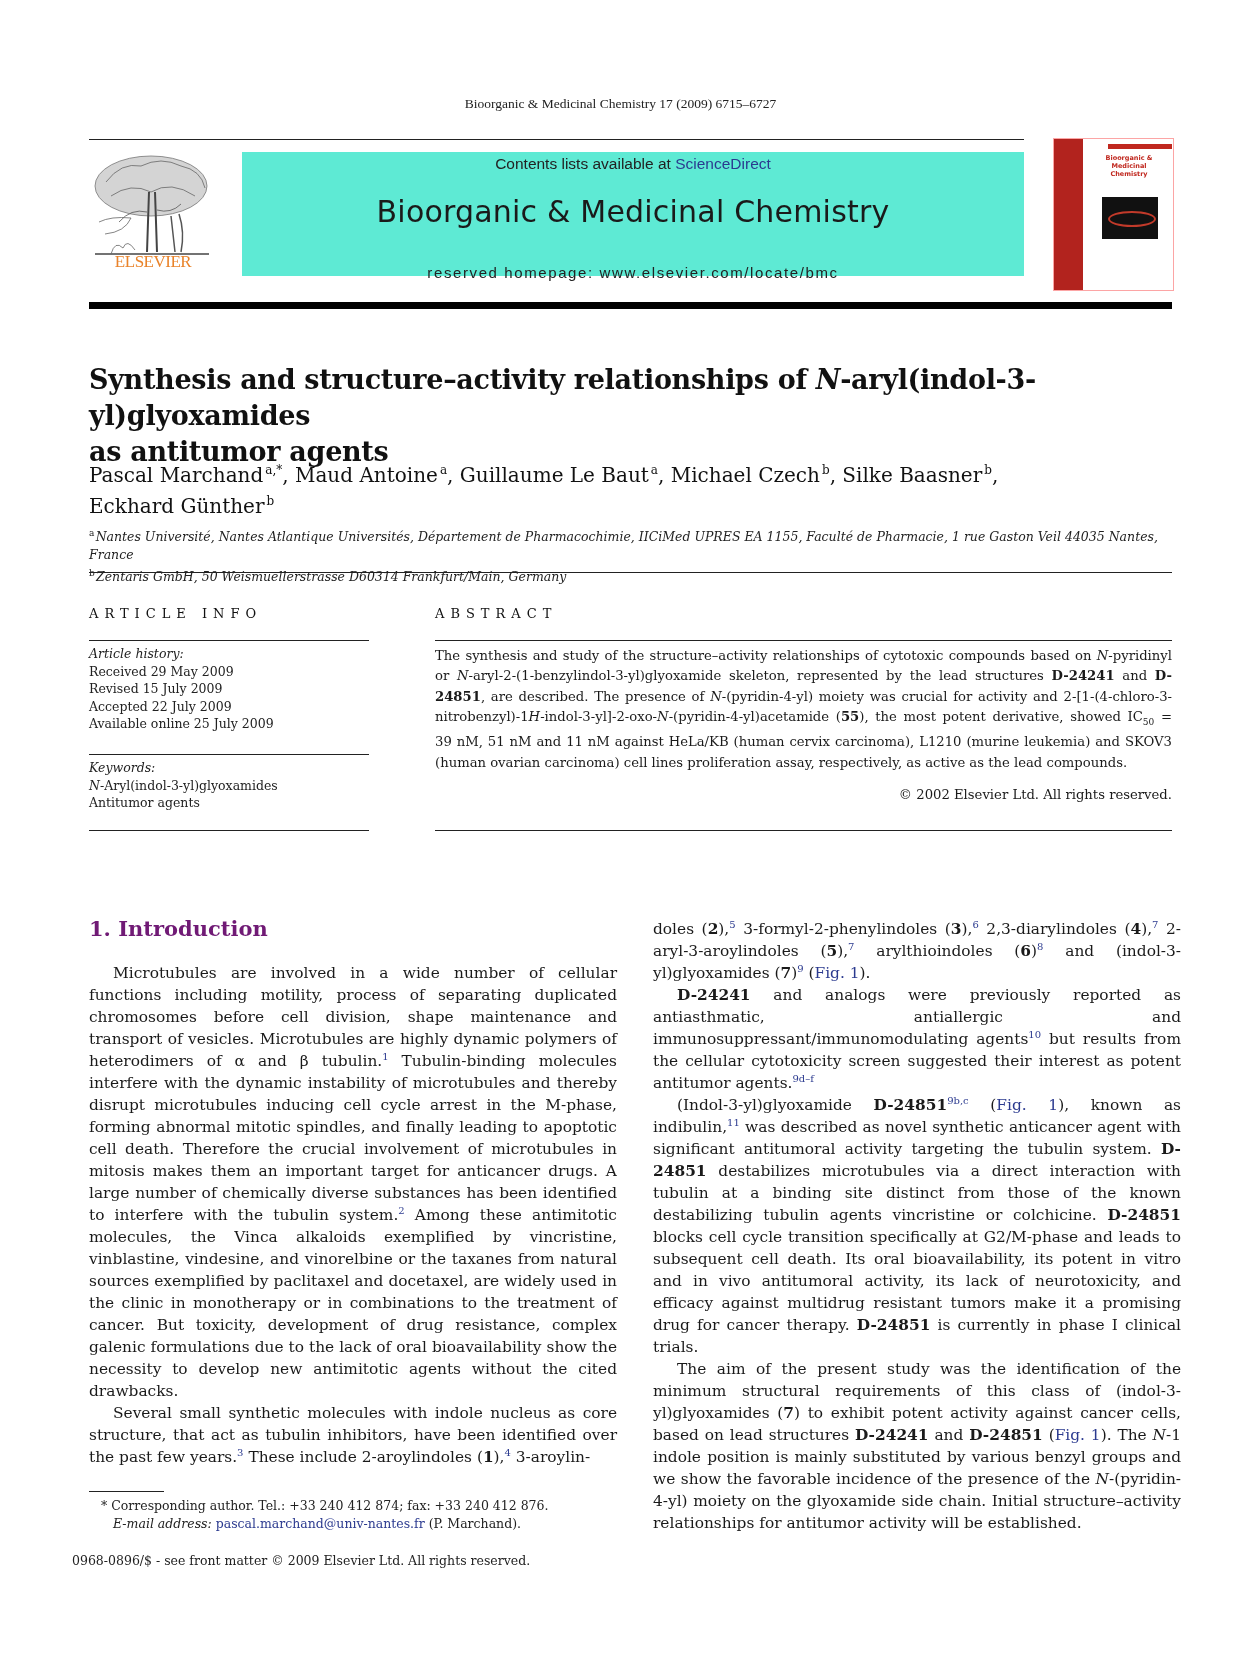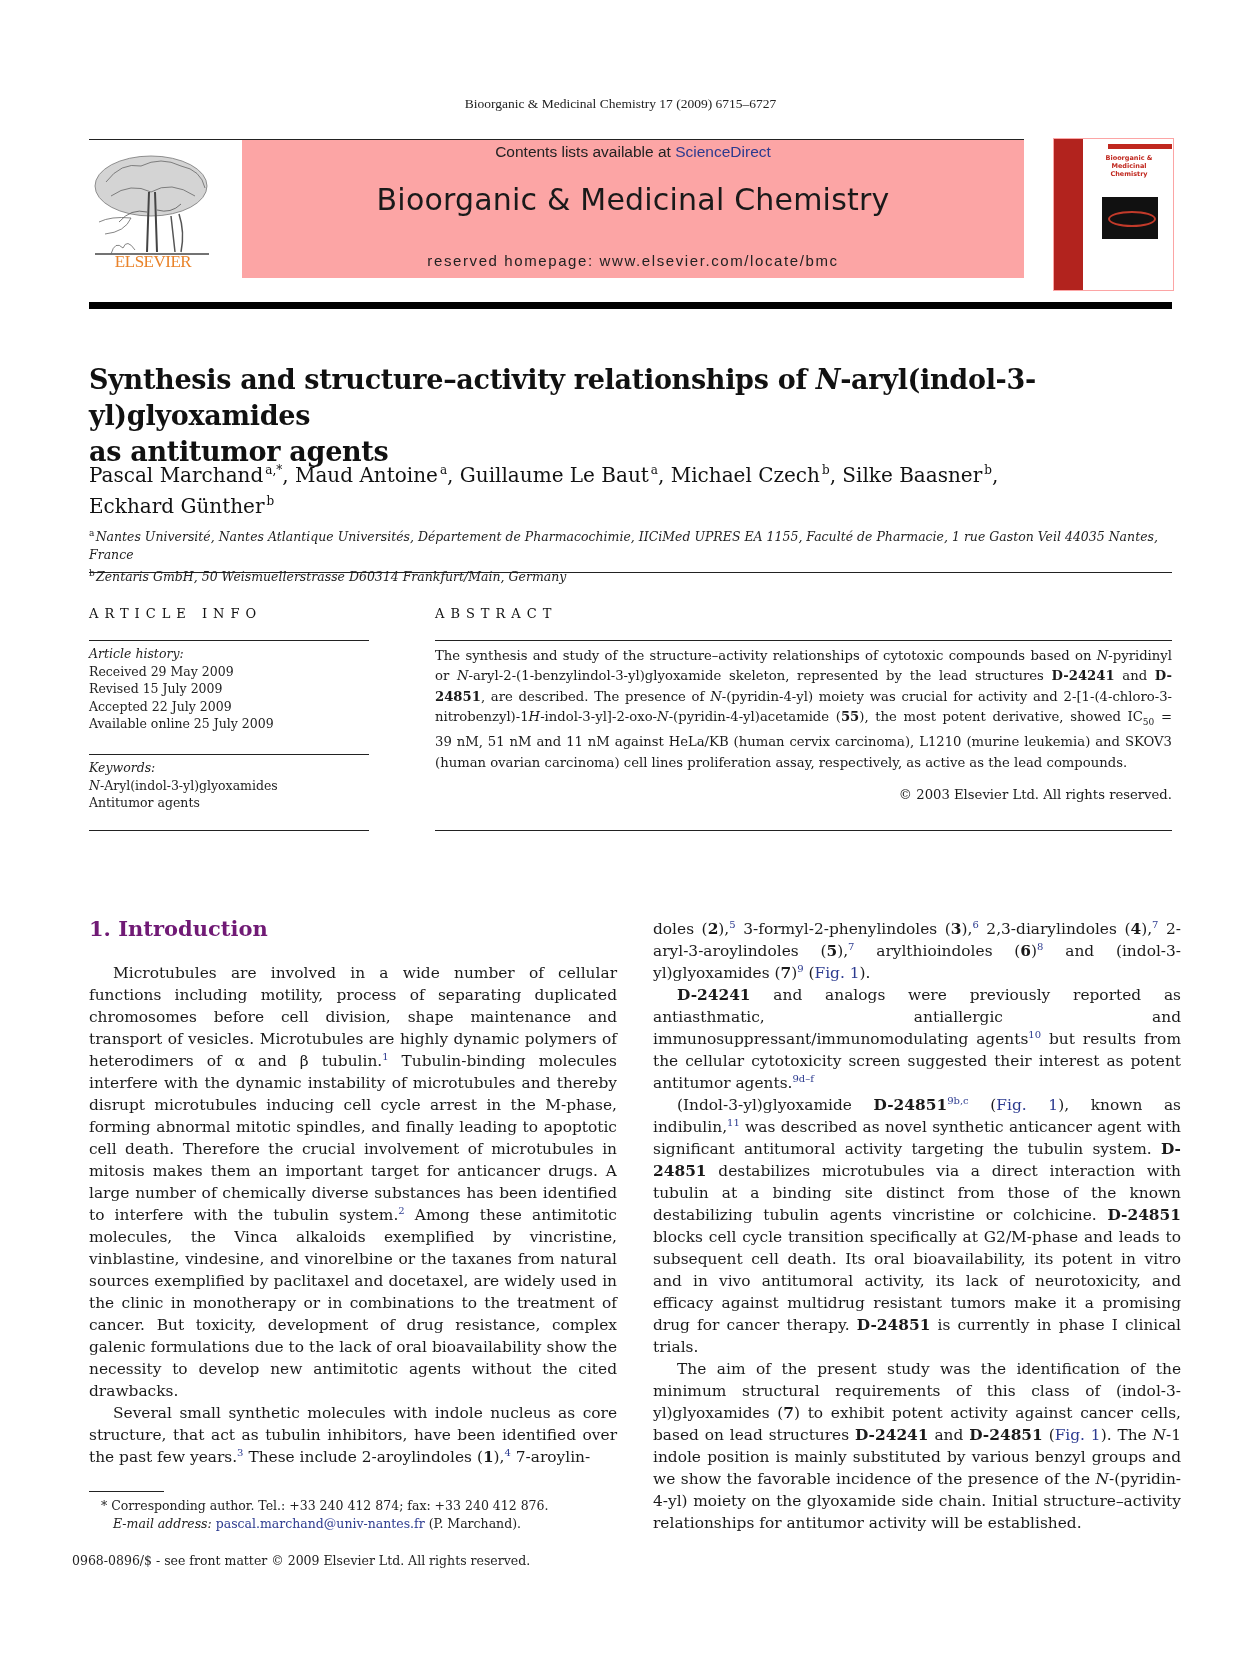--- a/index.html
+++ b/index.html
@@ -7,21 +7,21 @@
          font-family: "DejaVu Serif", serif; color: #1a1a1a; }
   .abs { position: absolute; }
   .link { color: #2b3a8f; }
   .citation { left: 0; width: 1241px; top: 96px; text-align: center;
               font-family: "Liberation Serif", serif; font-size: 13.5px; color: #222; }
   .rule-thin { left: 89px; width: 935px; top: 139px; height: 1px; background: #222; }
   .logo { left: 89px; top: 152px; width: 128px; height: 138px; }
   .logo-tree { position: absolute; left: 2px; top: 0; width: 122px; height: 108px; }
   .logo-text { position: absolute; left: 0; top: 100px; width: 128px; text-align: center;
                font-family: "Liberation Serif", serif; font-size: 17px; color: #e9832a; letter-spacing: -0.5px; }
-  .greybox { left: 242px; top: 140px; width: 782px; height: 138px; background: #fca5a5; }
+  .greybox { left: 242px; top: 152px; width: 782px; height: 124px; background: #5eead4; }
   .contents { position: absolute; left: 0; width: 782px; top: 3px; text-align: center;
               font-family: "Liberation Sans", sans-serif; font-size: 15.5px; color: #222; }
   .journal-name { position: absolute; left: 0; width: 782px; top: 42px; text-align: center;
                   font-family: "DejaVu Sans", sans-serif; font-size: 30px; color: #1a1a1a; letter-spacing: 0.2px; }
   .homepage { position: absolute; left: 0; width: 782px; top: 112px; text-align: center;
               font-family: "Liberation Sans", sans-serif; font-size: 15px; letter-spacing: 1.6px; color: #222; }
   .cover { left: 1053px; top: 138px; width: 119px; height: 151px; background: #fff; border: 1px solid #fca5a5; text-align: center; }
   .cover-strip { position: absolute; left: 0; top: 0; width: 29px; height: 151px; background: #b2231e; }
   .cover-topbar { position: absolute; left: 54px; top: 5px; width: 64px; height: 5px; background: #c0281f; }
   .cover-title { position: absolute; left: 33px; top: 15px; width: 84px; font-family: "DejaVu Sans", sans-serif;
@@ -144,28 +144,28 @@
 <div class="abs small-list" style="left:89px; top:759px; width:280px;">
   <div class="it">Keywords:</div>
   <div><i>N</i><span>-Aryl(indol-3-yl)glyoxamides</span></div>
   <div><span>Antitumor agents</span></div>
 </div>
 <div class="abs rule-col-l" style="top:830px"></div>
 
 <div class="abs sec-label abs-label">ABSTRACT</div>
 <div class="abs rule-col-r" style="top:640px"></div>
 <div class="abs abstract-text"><span>The synthesis and study of the structure–activity relationships of cytotoxic compounds based on </span><i>N</i><span>-pyridinyl or </span><i>N</i><span>-aryl-2-(1-benzylindol-3-yl)glyoxamide skeleton, represented by the lead structures </span><b>D-24241</b><span> and </span><b>D-24851</b><span>, are described. The presence of </span><i>N</i><span>-(pyridin-4-yl) moiety was crucial for activity and 2-[1-(4-chloro-3-nitrobenzyl)-1</span><i>H</i><span>-indol-3-yl]-2-oxo-</span><i>N</i><span>-(pyridin-4-yl)acetamide (</span><b>55</b><span>), the most potent derivative, showed IC</span><sub style="font-size:9px">50</sub><span> = 39 nM, 51 nM and 11 nM against HeLa/KB (human cervix carcinoma), L1210 (murine leukemia) and SKOV3 (human ovarian carcinoma) cell lines proliferation assay, respectively, as active as the lead compounds.</span></div>
-<div class="abs copyright">© 2003 Elsevier Ltd. All rights reserved.</div>
+<div class="abs copyright">© 2002 Elsevier Ltd. All rights reserved.</div>
 <div class="abs rule-col-r" style="top:830px"></div>
 
 <div class="abs intro-heading">1. Introduction</div>
 
 <div class="abs col col-left">
   <p><span>Microtubules are involved in a wide number of cellular functions including motility, process of separating duplicated chromosomes before cell division, shape maintenance and transport of vesicles. Microtubules are highly dynamic polymers of heterodimers of α and β tubulin.</span><sup class="link">1</sup><span> Tubulin-binding molecules interfere with the dynamic instability of microtubules and thereby disrupt microtubules inducing cell cycle arrest in the M-phase, forming abnormal mitotic spindles, and finally leading to apoptotic cell death. Therefore the crucial involvement of microtubules in mitosis makes them an important target for anticancer drugs. A large number of chemically diverse substances has been identified to interfere with the tubulin system.</span><sup class="link">2</sup><span> Among these antimitotic molecules, the Vinca alkaloids exemplified by vincristine, vinblastine, vindesine, and vinorelbine or the taxanes from natural sources exemplified by paclitaxel and docetaxel, are widely used in the clinic in monotherapy or in combinations to the treatment of cancer. But toxicity, development of drug resistance, complex galenic formulations due to the lack of oral bioavailability show the necessity to develop new antimitotic agents without the cited drawbacks.</span></p>
-  <p><span>Several small synthetic molecules with indole nucleus as core structure, that act as tubulin inhibitors, have been identified over the past few years.</span><sup class="link">3</sup><span> These include 2-aroylindoles (</span><b>1</b><span>),</span><sup class="link">4</sup><span> 7-aroylin-</span></p>
+  <p><span>Several small synthetic molecules with indole nucleus as core structure, that act as tubulin inhibitors, have been identified over the past few years.</span><sup class="link">3</sup><span> These include 2-aroylindoles (</span><b>1</b><span>),</span><sup class="link">4</sup><span> 3-aroylin-</span></p>
 </div>
 
 <div class="abs col col-right">
   <p class="noindent"><span>doles (</span><b>2</b><span>),</span><sup class="link">5</sup><span> 3-formyl-2-phenylindoles (</span><b>3</b><span>),</span><sup class="link">6</sup><span> 2,3-diarylindoles (</span><b>4</b><span>),</span><sup class="link">7</sup><span> 2-aryl-3-aroylindoles (</span><b>5</b><span>),</span><sup class="link">7</sup><span> arylthioindoles (</span><b>6</b><span>)</span><sup class="link">8</sup><span> and (indol-3-yl)glyoxamides (</span><b>7</b><span>)</span><sup class="link">9</sup><span> (</span><span class="link">Fig. 1</span><span>).</span></p>
   <p><b>D-24241</b><span> and analogs were previously reported as antiasthmatic, antiallergic and immunosuppressant/immunomodulating agents</span><sup class="link">10</sup><span> but results from the cellular cytotoxicity screen suggested their interest as potent antitumor agents.</span><sup class="link">9d–f</sup></p>
   <p><span>(Indol-3-yl)glyoxamide </span><b>D-24851</b><sup class="link">9b,c</sup><span> (</span><span class="link">Fig. 1</span><span>), known as indibulin,</span><sup class="link">11</sup><span> was described as novel synthetic anticancer agent with significant antitumoral activity targeting the tubulin system. </span><b>D-24851</b><span> destabilizes microtubules via a direct interaction with tubulin at a binding site distinct from those of the known destabilizing tubulin agents vincristine or colchicine. </span><b>D-24851</b><span> blocks cell cycle transition specifically at G2/M-phase and leads to subsequent cell death. Its oral bioavailability, its potent in vitro and in vivo antitumoral activity, its lack of neurotoxicity, and efficacy against multidrug resistant tumors make it a promising drug for cancer therapy. </span><b>D-24851</b><span> is currently in phase I clinical trials.</span></p>
   <p><span>The aim of the present study was the identification of the minimum structural requirements of this class of (indol-3-yl)glyoxamides (</span><b>7</b><span>) to exhibit potent activity against cancer cells, based on lead structures </span><b>D-24241</b><span> and </span><b>D-24851</b><span> (</span><span class="link">Fig. 1</span><span>). The </span><i>N</i><span>-1 indole position is mainly substituted by various benzyl groups and we show the favorable incidence of the presence of the </span><i>N</i><span>-(pyridin-4-yl) moiety on the glyoxamide side chain. Initial structure–activity relationships for antitumor activity will be established.</span></p>
 </div>
 
 <div class="abs fn-rule"></div>

